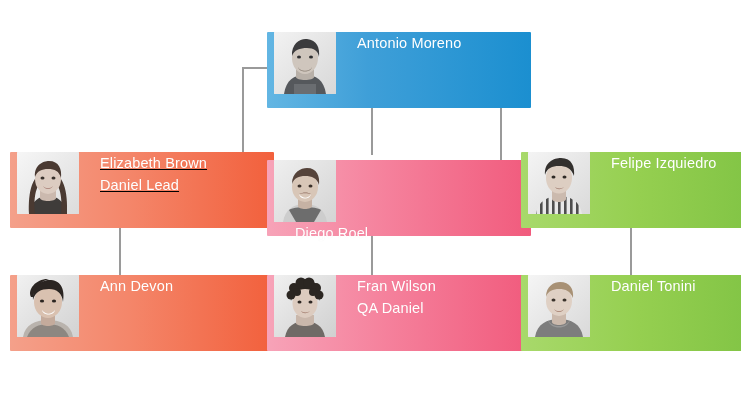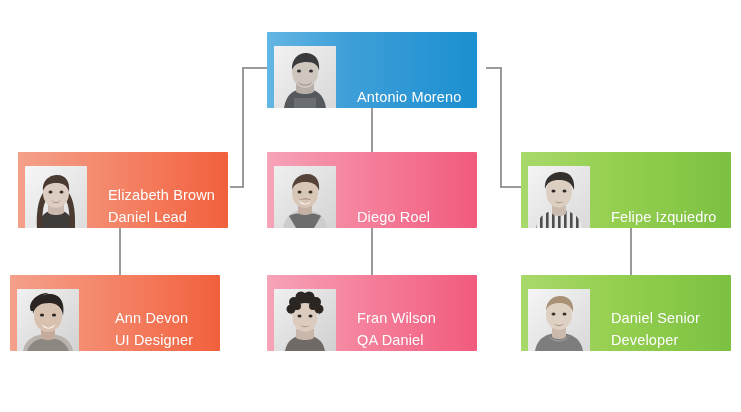--- a/index.html
+++ b/index.html
@@ -25,26 +25,26 @@
     position: absolute;
     background: #9a9a9a;
     z-index: 1;
   }
   .conn.v { width: 2px; }
   .conn.h { height: 2px; }
 
   
   .card {
     position: absolute;
-    width: 210px;
+    width: 264px;
     height: 76px;
     box-sizing: border-box;
     z-index: 2;
     display: flex;
-    align-items: flex-end;
+    align-items: flex-start;
     padding-left: 7px;
     border-radius: 1px;
   }
   .card.blue   { background: linear-gradient(to right, #63b6e3 0%, #3f9fd8 38%, #1b8fd0 100%); }
   .card.orange { background: linear-gradient(to right, #f4a08a 0%, #f4866a 45%, #f2603c 100%); }
   .card.pink   { background: linear-gradient(to right, #f7a3b8 0%, #f5819c 45%, #f15b7d 100%); }
   .card.green  { background: linear-gradient(to right, #a8d96b 0%, #95cf50 45%, #7cc142 100%); }
 
   .photo {
     width: 62px;
@@ -108,21 +108,21 @@
         <ellipse cx="25" cy="25" rx="2" ry="1.6" fill="#2e2e30"></ellipse>
         <ellipse cx="37" cy="25" rx="2" ry="1.6" fill="#2e2e30"></ellipse>
         <rect x="20" y="52" width="22" height="10" fill="#6a6d71"></rect>
       </svg>
     </div>
     <div class="info">
       <span class="name">Antonio Moreno</span>
     </div>
   </div>
 
-  <div class="card orange" style="left:18px; top:152px;">
+  <div class="card orange" style="left:10px; top:152px;text-decoration:underline;">
     <div class="photo">
       <svg viewBox="0 0 62 62" xmlns="http://www.w3.org/2000/svg" aria-hidden="true">
         <defs>
           <linearGradient id="bgB" x1="0" y1="0" x2="1" y2="1">
             <stop offset="0%" stop-color="#f6f6f6"></stop>
               <stop offset="100%" stop-color="#dcdcdc"></stop>
           </linearGradient>
         </defs>
         <rect width="62" height="62" fill="url(#bgB)"></rect>
         <path d="M13 62 C14 49 22 44 31 44 C40 44 48 49 49 62 Z" fill="#3f3c3a"></path>
@@ -134,21 +134,21 @@
         <ellipse cx="36.5" cy="26" rx="2" ry="1.5" fill="#38312c"></ellipse>
         <path d="M26 34 C29 37 33 37 36 34 C34 38 28 38 26 34 Z" fill="#a77d74"></path>
       </svg>
     </div>
     <div class="info">
       <span class="name">Elizabeth Brown</span>
       <span class="role">Daniel Lead</span>
     </div>
   </div>
 
-  <div class="card pink" style="left:267px; top:152px;">
+  <div class="card pink" style="left:267px; top:160px;flex-direction:column;">
     <div class="photo">
       <svg viewBox="0 0 62 62" xmlns="http://www.w3.org/2000/svg" aria-hidden="true">
         <defs>
           <linearGradient id="bgC" x1="0" y1="0" x2="1" y2="1">
             <stop offset="0%" stop-color="#efefef"></stop>
               <stop offset="100%" stop-color="#d4d4d4"></stop>
           </linearGradient>
         </defs>
         <rect width="62" height="62" fill="url(#bgC)"></rect>
         <path d="M9 62 C11 49 20 44 31 44 C42 44 51 49 53 62 Z" fill="#cdcdcd"></path>
@@ -188,21 +188,21 @@
         <ellipse cx="25.5" cy="25" rx="2" ry="1.6" fill="#2f2a26"></ellipse>
         <ellipse cx="36.5" cy="25" rx="2" ry="1.6" fill="#2f2a26"></ellipse>
         <path d="M27 35 C30 37 33 37 36 35 C33 38 29 38 27 35 Z" fill="#9b7568"></path>
       </svg>
     </div>
     <div class="info">
       <span class="name">Felipe Izquiedro</span>
     </div>
   </div>
 
-  <div class="card orange" style="left:10px; top:275px;gap:15px;">
+  <div class="card orange" style="left:10px; top:275px;">
     <div class="photo">
       <svg viewBox="0 0 62 62" xmlns="http://www.w3.org/2000/svg" aria-hidden="true">
         <defs>
           <linearGradient id="bgE" x1="0" y1="0" x2="1" y2="1">
             <stop offset="0%" stop-color="#f1f1f1"></stop>
               <stop offset="100%" stop-color="#d2d2d2"></stop>
           </linearGradient>
         </defs>
         <rect width="62" height="62" fill="url(#bgE)"></rect>
         <path d="M6 62 C8 50 18 45 31 45 C44 45 54 50 56 62 Z" fill="#b9b3ad"></path>
@@ -211,21 +211,20 @@
         <ellipse cx="31" cy="27" rx="14" ry="16" fill="#d9c1b0"></ellipse>
         <path d="M16 25 C15 10 26 4 34 5 C45 6 48 16 46 27 C45 18 40 14 32 14 C24 14 18 17 16 25 Z" fill="#2a2522"></path>
         <path d="M14 22 C10 14 20 3 32 4 C24 6 18 12 16 22 Z" fill="#2a2522"></path>
         <ellipse cx="25" cy="26" rx="2.1" ry="1.6" fill="#2b2521"></ellipse>
         <ellipse cx="37" cy="26" rx="2.1" ry="1.6" fill="#2b2521"></ellipse>
         <path d="M25 35 C29 40 34 40 38 35 C37 41 26 41 25 35 Z" fill="#ffffff"></path>
       </svg>
     </div>
     <div class="info">
       <span class="name">Ann Devon</span>
-      <span class="role">UI Designer</span>
     </div>
   </div>
 
   <div class="card pink" style="left:267px; top:275px;">
     <div class="photo">
       <svg viewBox="0 0 62 62" xmlns="http://www.w3.org/2000/svg" aria-hidden="true">
         <defs>
           <linearGradient id="bgF" x1="0" y1="0" x2="1" y2="1">
             <stop offset="0%" stop-color="#f0f0f0"></stop>
               <stop offset="100%" stop-color="#d0d0d0"></stop>
@@ -271,18 +270,17 @@
         <path d="M24 38 L24 47 C24 51 38 51 38 47 L38 38 Z" fill="#cbb9ac"></path>
         <path d="M20 45 C24 53 38 53 42 45 C40 55 22 55 20 45 Z" fill="#989898"></path>
         <ellipse cx="31" cy="26" rx="13" ry="15" fill="#dfd0c4"></ellipse>
         <path d="M18 22 C18 11 26 7 32 7 C42 7 46 14 45 23 C42 16 38 14 31 14 C25 14 20 16 18 22 Z" fill="#a89175"></path>
         <ellipse cx="25.5" cy="25" rx="2" ry="1.5" fill="#3a332c"></ellipse>
         <ellipse cx="36.5" cy="25" rx="2" ry="1.5" fill="#3a332c"></ellipse>
         <path d="M26 34 C29 37 33 37 36 34 C34 38 28 38 26 34 Z" fill="#a17a6b"></path>
       </svg>
     </div>
     <div class="info">
-      <span class="name">Daniel Senior</span>
-      <span class="role">Developer</span>
+      <span class="name">Daniel Tonini</span>
     </div>
   </div>
 
 </div>
 
 </body></html>

